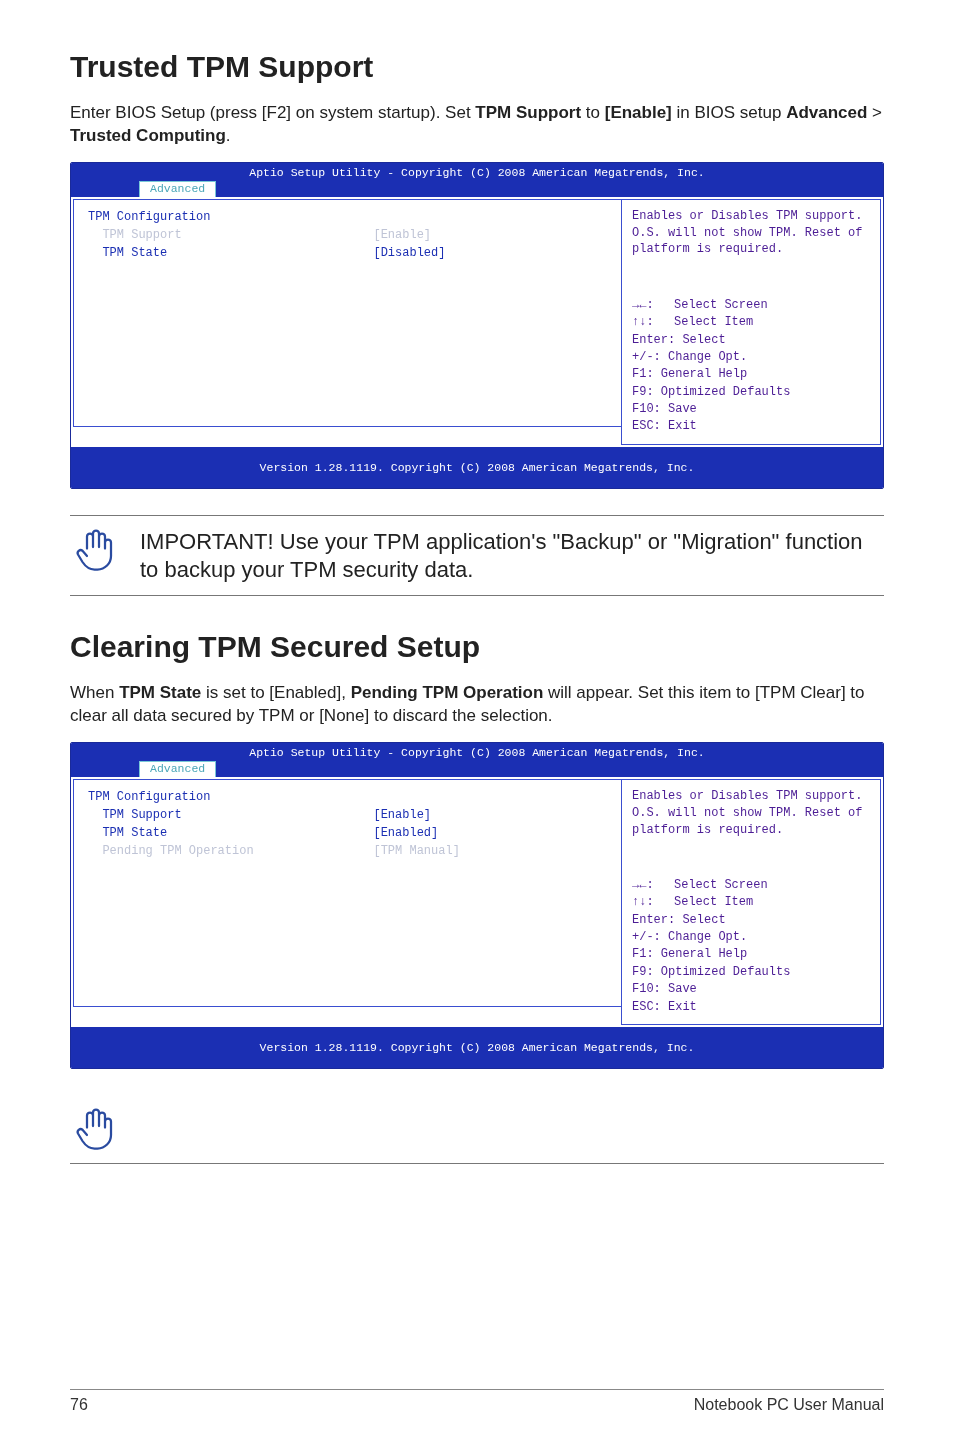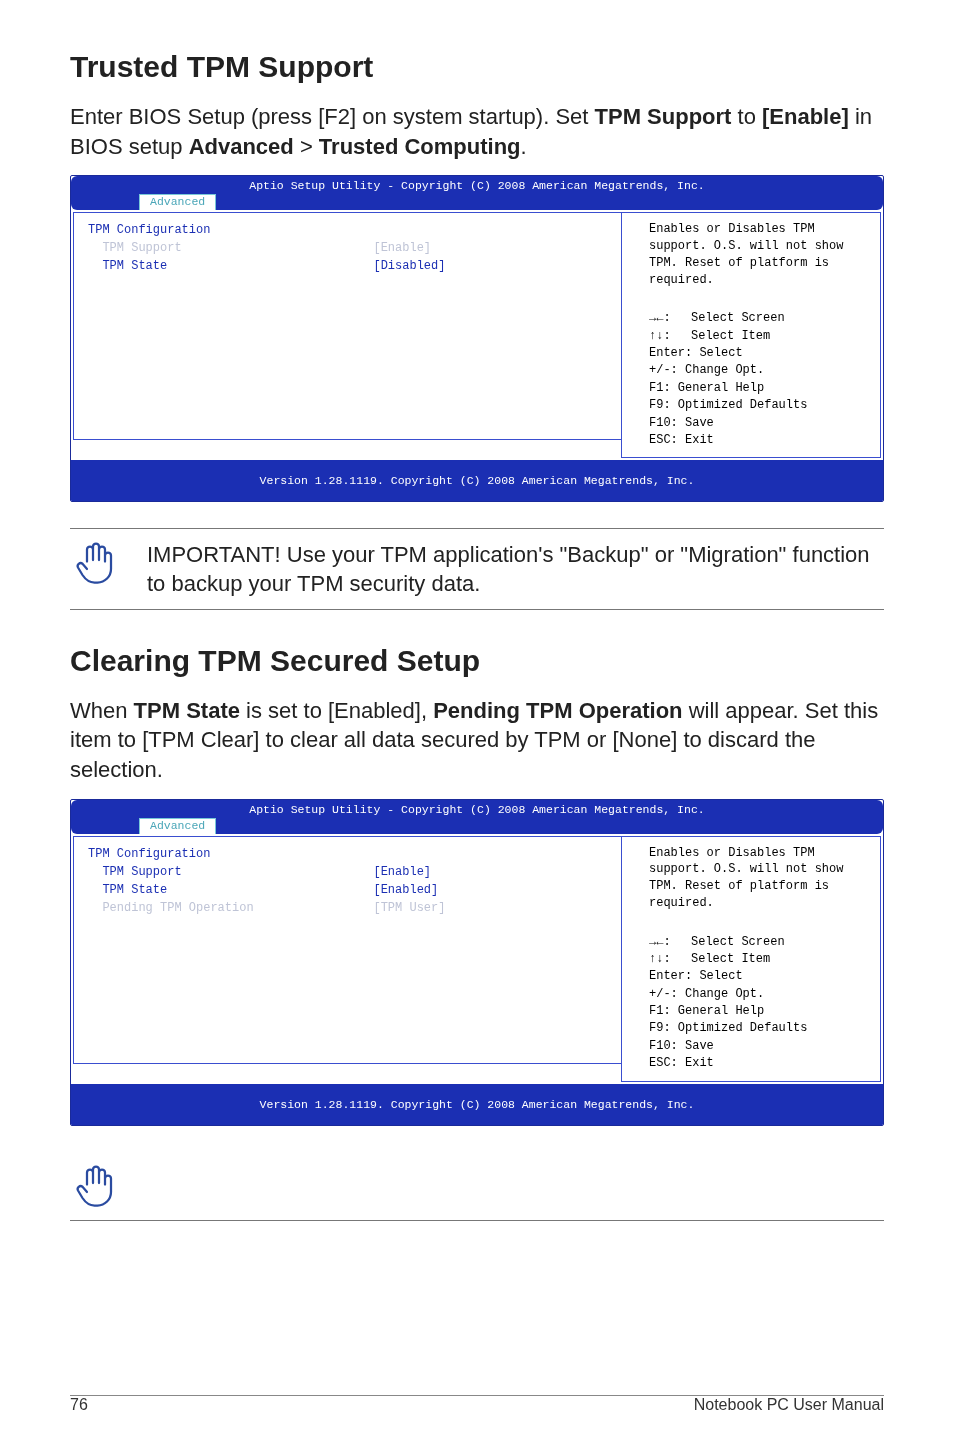--- a/index.html
+++ b/index.html
@@ -11,40 +11,39 @@
     height: 1438px;
     padding: 50px 70px 30px 70px;
     position: relative;
   }
   h2.section-title {
     font-size: 30px;
     font-weight: 700;
     margin-bottom: 18px;
   }
   p.body-text {
-    font-size: 22px;
+    font-size: 17px;
     line-height: 1.35;
     margin-bottom: 14px;
   }
   b { font-weight: 700; }
 
   
   .bios {
     border: 1px solid #1a2a9a;
     border-radius: 2px;
     overflow: hidden;
     margin-bottom: 26px;
     font-family: "Courier New", monospace;
     font-size: 12px;
   }
   .bios-header {
     background: #1b2fb3;
     color: #fff;
     padding: 3px 0 0 0;
-    border-radius: 6px;
   }
   .bios-header-title {
     text-align: center;
     font-size: 11.5px;
     padding-bottom: 2px;
   }
   .bios-tabs {
     display: flex;
     padding-left: 68px;
   }
@@ -72,22 +71,22 @@
     border-right: none;
     margin: 2px 0 20px 2px;
     padding: 8px 14px;
     color: #1b2fb3;
     position: relative;
   }
   .bios-side {
     width: 260px;
     border: 1px solid #3a4ed0;
     margin: 2px 2px 2px 0;
-    padding: 8px 27px;
-    color: #000000;
+    padding: 8px 10px;
+    color: #4c1d95;
     display: flex;
     flex-direction: column;
   }
   .bios-row {
     display: flex;
     line-height: 1.5;
   }
   .bios-label { width: 55%; }
   .bios-value { }
   .bios-row.highlight .bios-label,
@@ -107,21 +106,21 @@
   }
 
   
   .note-row {
     display: flex;
     align-items: flex-start;
     border-top: 1px solid #777;
     border-bottom: 1px solid #777;
     padding: 10px 4px 10px 0;
     margin-bottom: 34px;
-    gap: 25px;
+    gap: 18px;
   }
   .note-row.tight { margin-bottom: 20px; }
   .note-icon {
     flex: 0 0 52px;
     display: flex;
     justify-content: center;
     align-items: flex-start;
   }
   .note-icon svg { width: 48px; height: 48px; }
   .note-text {
@@ -129,21 +128,21 @@
     line-height: 1.3;
     padding-top: 2px;
   }
 
   .page-footer {
     position: absolute;
     bottom: 24px;
     left: 70px;
     right: 70px;
     border-top: 1px solid #888;
-    padding-top: 0;
+    padding-top: 6px;
     font-size: 16px;
     display: flex;
     justify-content: space-between;
     color: #333;
   }
 </style>
 </head>
 <body>
 
 <h2 class="section-title">Trusted TPM Support</h2>
@@ -220,21 +219,21 @@
         <div class="bios-row">
           <span class="bios-label" style="white-space: pre;">  TPM Support</span>
           <span class="bios-value">[Enable]</span>
         </div>
         <div class="bios-row">
           <span class="bios-label" style="white-space: pre;">  TPM State</span>
           <span class="bios-value">[Enabled]</span>
         </div>
         <div class="bios-row highlight">
           <span class="bios-label" style="white-space: pre;">  Pending TPM Operation</span>
-          <span class="bios-value">[TPM User]</span>
+          <span class="bios-value">[TPM Manual]</span>
         </div>
       </div>
     <div class="bios-side">
       <div class="bios-help-top">Enables or Disables TPM support. O.S. will not show TPM. Reset of platform is required.</div>
       <div class="bios-help-bottom">
         <div><span class="bios-arrow">→←:</span><span>Select Screen</span></div>
         <div><span class="bios-arrow">↑↓:</span><span>Select Item</span></div>
         <div>Enter: Select</div>
         <div>+/-:  Change Opt.</div>
         <div>F1:   General Help</div>

